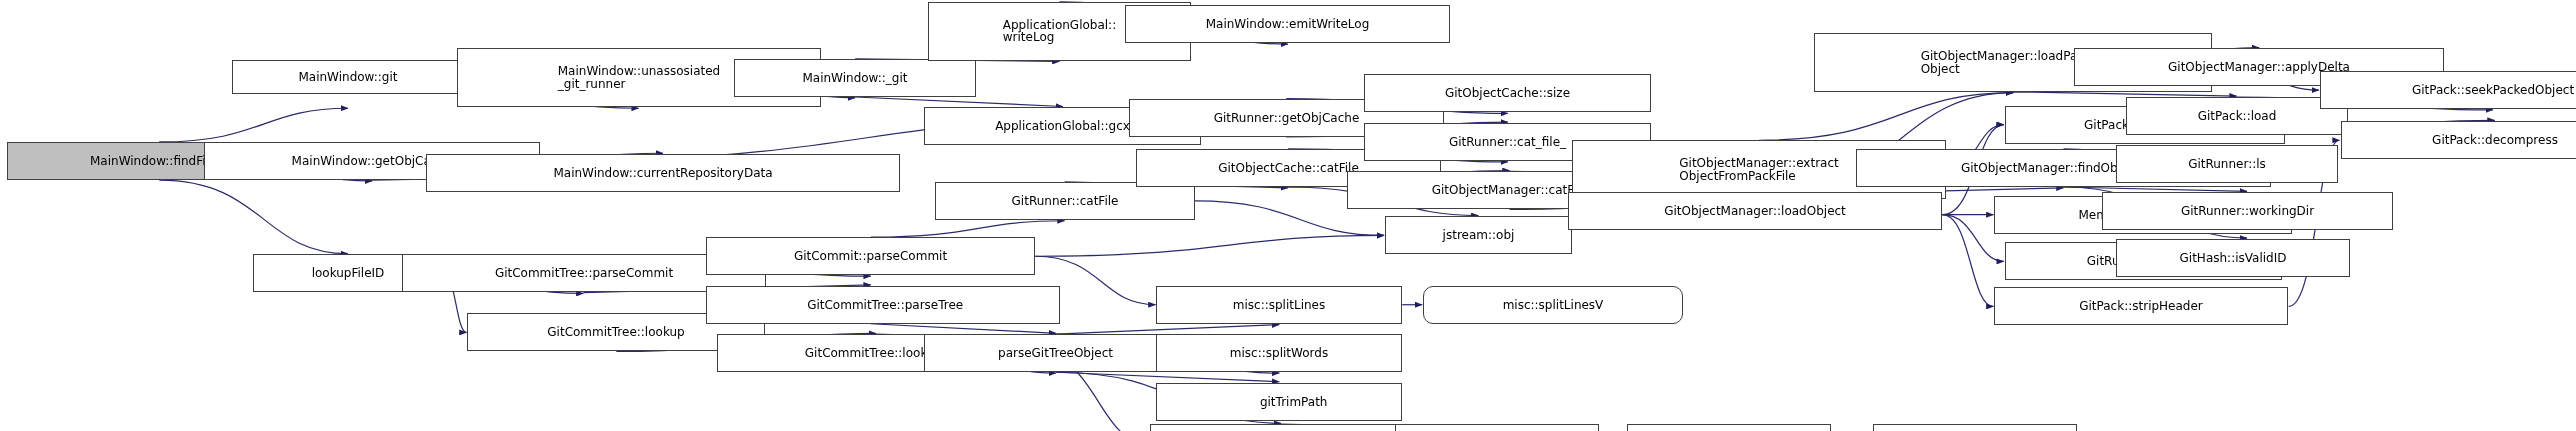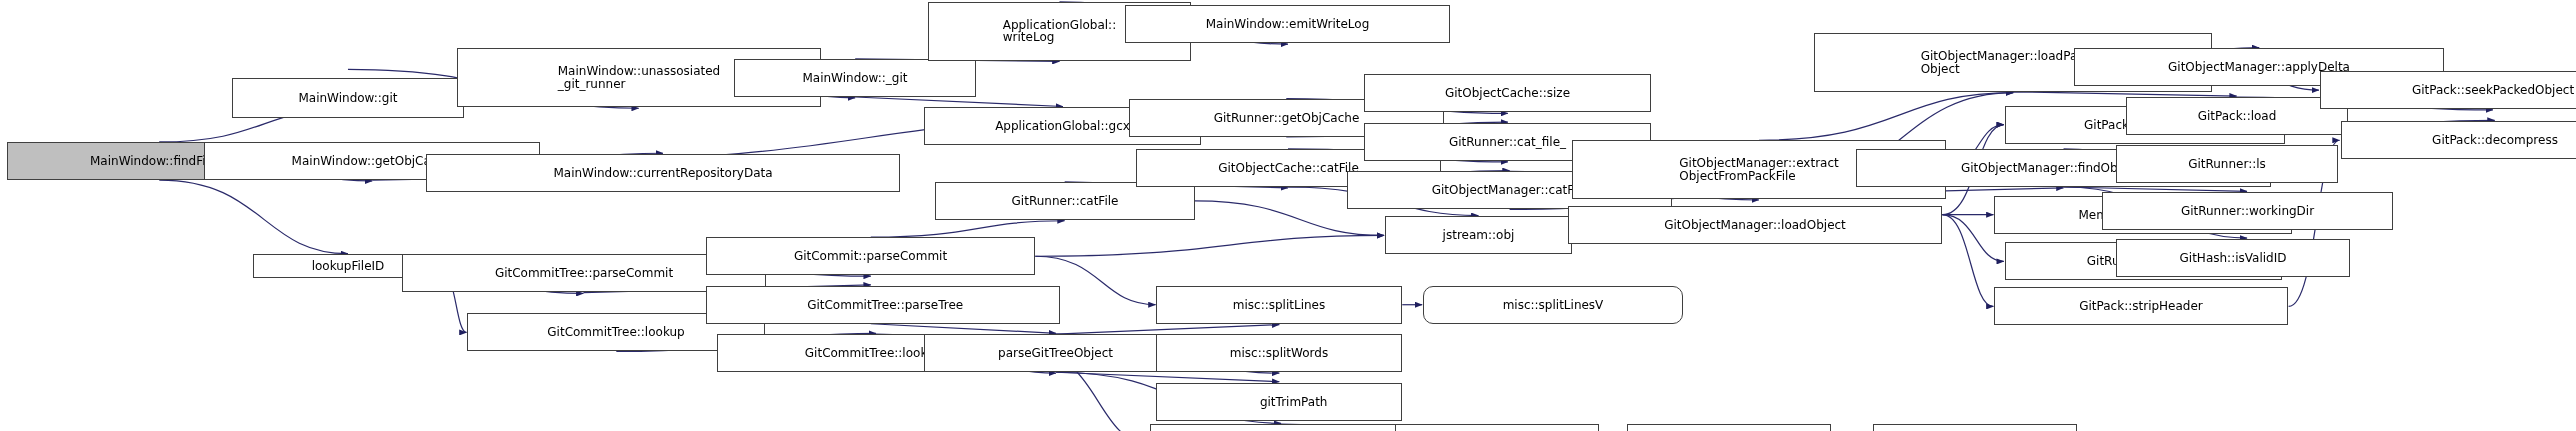--- a/index.html
+++ b/index.html
@@ -81,23 +81,23 @@
         <path d="M2584,112 C2746.8,112 2746.8,127 2880,127" class="edge" marker-end="url(#ah)"></path>
         <path d="M2584,156 C2747.9,156 2747.9,139 2882,139" class="edge" marker-end="url(#ah)"></path>
         <path d="M3080,104 L3139,104" class="edge" marker-end="url(#ah)"></path>
         <path d="M3080,104 C3152.05,104 3152.05,162 3211,162" class="edge" marker-end="url(#ah)"></path>
         <path d="M3060,162 L3211,162" class="edge" marker-end="url(#ah)"></path>
         <path d="M2644,354 C2676.45,354 2676.45,162 2703,162" class="edge" marker-end="url(#ah)"></path>
       </g>
   </svg>
   <div id="node-layer">
       <div class="node root" style="left: 7px; top: 142px; width: 305px; height: 38px;">MainWindow::findFileID</div>
-      <div class="node" style="left: 232px; top: 78px; width: 232px; height: 40px;">MainWindow::git</div>
+      <div class="node" style="left: 232px; top: 60px; width: 232px; height: 34px;">MainWindow::git</div>
       <div class="node" style="left: 204px; top: 142px; width: 336px; height: 38px;">MainWindow::getObjCache</div>
-      <div class="node" style="left: 253px; top: 254px; width: 190px; height: 24px;">lookupFileID</div>
+      <div class="node" style="left: 253px; top: 254px; width: 190px; height: 38px;">lookupFileID</div>
       <div class="node" style="left: 457px; top: 48px; width: 364px; height: 59px;">MainWindow::unassosiated
 _git_runner</div>
       <div class="node" style="left: 426px; top: 154px; width: 474px; height: 38px;">MainWindow::currentRepositoryData</div>
       <div class="node" style="left: 402px; top: 254px; width: 364px; height: 38px;">GitCommitTree::parseCommit</div>
       <div class="node" style="left: 467px; top: 313px; width: 298px; height: 38px;">GitCommitTree::lookup</div>
       <div class="node" style="left: 734px; top: 59px; width: 242px; height: 38px;">MainWindow::_git</div>
       <div class="node" style="left: 928px; top: 1.7px; width: 263px; height: 59px;">ApplicationGlobal::
 writeLog</div>
       <div class="node" style="left: 924px; top: 107px; width: 277px; height: 38px;">ApplicationGlobal::gcx</div>
       <div class="node" style="left: 1125px; top: 5.2px; width: 325px; height: 38px;">MainWindow::emitWriteLog</div>
@@ -115,21 +115,21 @@
       <div class="node" style="left: 1150px; top: 424px; width: 263px; height: 38px;">misc::joinWithSlash</div>
       <div class="node" style="left: 1364px; top: 74px; width: 287px; height: 38px;">GitObjectCache::size</div>
       <div class="node" style="left: 1364px; top: 123px; width: 287px; height: 38px;">GitRunner::cat_file_</div>
       <div class="node" style="left: 1347px; top: 171px; width: 325px; height: 38px;">GitObjectManager::catFile</div>
       <div class="node" style="left: 1423px; top: 286px; width: 260px; height: 38px; border-radius: 10px;">misc::splitLinesV</div>
       <div class="node" style="left: 1395px; top: 424px; width: 204px; height: 38px;">joinpath</div>
       <div class="node" style="left: 1627px; top: 424px; width: 204px; height: 38px;">joinpath_</div>
       <div class="node" style="left: 1873px; top: 424px; width: 204px; height: 38px;">trimquot</div>
       <div class="node" style="left: 1572px; top: 140px; width: 374px; height: 59px;">GitObjectManager::extract
 ObjectFromPackFile</div>
-      <div class="node" style="left: 1568px; top: 206px; width: 374px; height: 38px;">GitObjectManager::loadObject</div>
+      <div class="node" style="left: 1568px; top: 192px; width: 374px; height: 38px;">GitObjectManager::loadObject</div>
       <div class="node" style="left: 1814px; top: 33px; width: 398px; height: 59px;">GitObjectManager::loadPacked
 Object</div>
       <div class="node" style="left: 2005px; top: 106px; width: 280px; height: 38px;">GitPack::decodeTree</div>
       <div class="node" style="left: 1856px; top: 149px; width: 415px; height: 38px;">GitObjectManager::findObjectPath</div>
       <div class="node" style="left: 1994px; top: 196px; width: 298px; height: 38px;">MemoryReader::open</div>
       <div class="node" style="left: 2005px; top: 242px; width: 277px; height: 38px;">GitRunner::readfile</div>
       <div class="node" style="left: 1994px; top: 287px; width: 294px; height: 38px;">GitPack::stripHeader</div>
       <div class="node" style="left: 2074px; top: 48px; width: 370px; height: 38px;">GitObjectManager::applyDelta</div>
       <div class="node" style="left: 2126px; top: 97px; width: 222px; height: 38px;">GitPack::load</div>
       <div class="node" style="left: 2116px; top: 145px; width: 222px; height: 38px;">GitRunner::ls</div>

